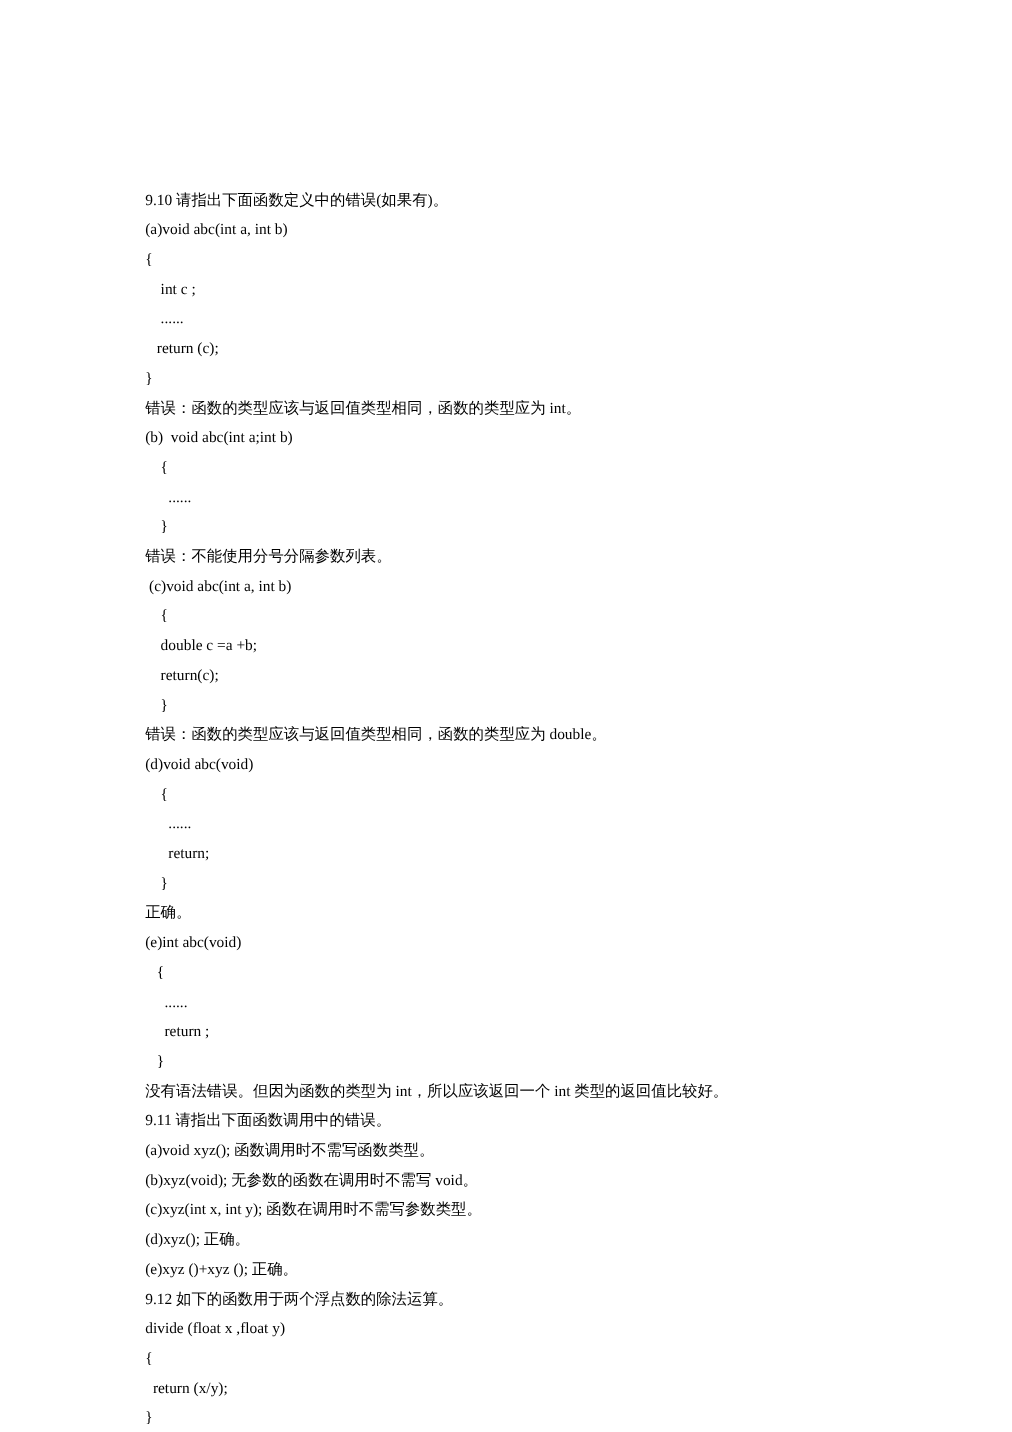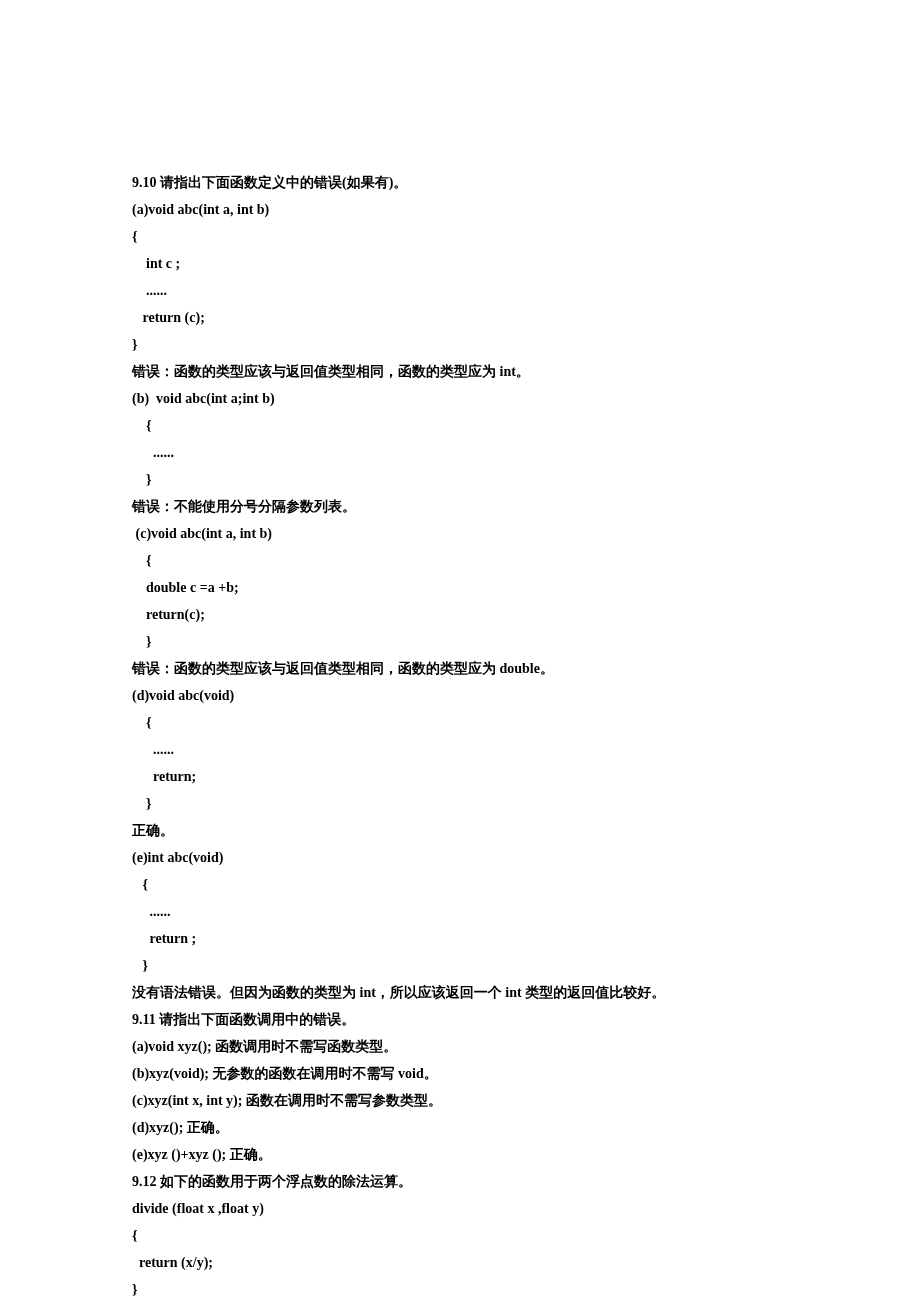--- a/index.html
+++ b/index.html
@@ -13,20 +13,19 @@
     box-sizing: border-box;
     padding: 115px 132px 0 132px;
     font-family: "SimSun", "Songti SC", "NSimSun", serif;
     font-size: 14px;
     line-height: 27px;
     color: #000;
     white-space: pre;
   }
   .line {
     display: block;
-    font-weight: bold;
   }
 </style>
 </head>
 <body>
 
 <div id="content"><span class="line">9.10 请指出下面函数定义中的错误(如果有)。</span><span class="line">(a)void abc(int a, int b)</span><span class="line">{</span><span class="line">    int c ;</span><span class="line">    ......</span><span class="line">   return (c);</span><span class="line">}</span><span class="line">错误：函数的类型应该与返回值类型相同，函数的类型应为 int。</span><span class="line">(b)  void abc(int a;int b)</span><span class="line">    {</span><span class="line">      ......</span><span class="line">    }</span><span class="line">错误：不能使用分号分隔参数列表。</span><span class="line"> (c)void abc(int a, int b)</span><span class="line">    {</span><span class="line">    double c =a +b;</span><span class="line">    return(c);</span><span class="line">    }</span><span class="line">错误：函数的类型应该与返回值类型相同，函数的类型应为 double。</span><span class="line">(d)void abc(void)</span><span class="line">    {</span><span class="line">      ......</span><span class="line">      return;</span><span class="line">    }</span><span class="line">正确。</span><span class="line">(e)int abc(void)</span><span class="line">   {</span><span class="line">     ......</span><span class="line">     return ;</span><span class="line">   }</span><span class="line">没有语法错误。但因为函数的类型为 int，所以应该返回一个 int 类型的返回值比较好。</span><span class="line">9.11 请指出下面函数调用中的错误。</span><span class="line">(a)void xyz(); 函数调用时不需写函数类型。</span><span class="line">(b)xyz(void); 无参数的函数在调用时不需写 void。</span><span class="line">(c)xyz(int x, int y); 函数在调用时不需写参数类型。</span><span class="line">(d)xyz(); 正确。</span><span class="line">(e)xyz ()+xyz (); 正确。</span><span class="line">9.12 如下的函数用于两个浮点数的除法运算。</span><span class="line">divide (float x ,float y)</span><span class="line">{</span><span class="line">  return (x/y);</span><span class="line">}</span></div>
 
 
 </body></html>

